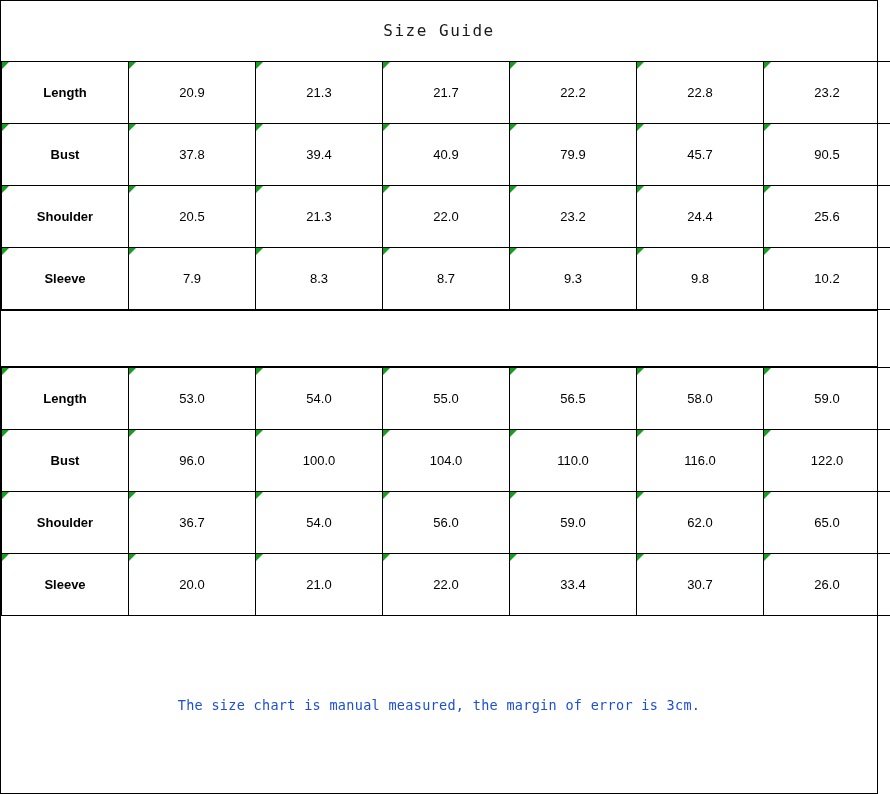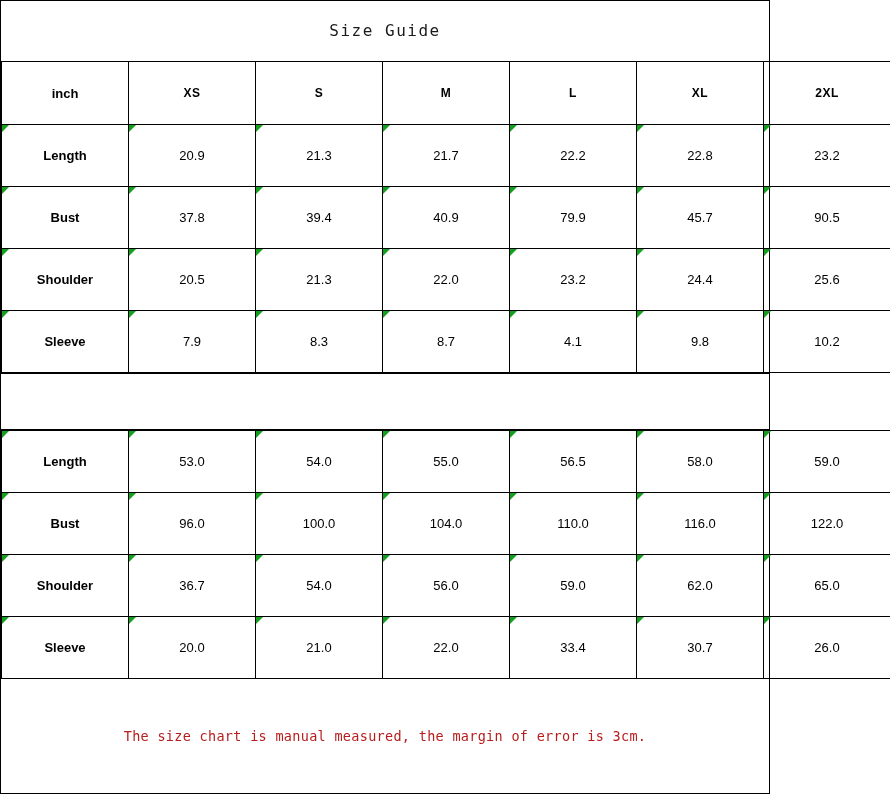--- a/index.html
+++ b/index.html
@@ -9,21 +9,21 @@
   }
   body {
     width: 890px;
     height: 794px;
     font-family: "Liberation Sans", sans-serif;
     color: #000000;
     overflow: hidden;
   }
   .page {
     position: relative;
-    width: 770px;
+    width: 878px;
     height: 794px;
     box-sizing: border-box;
     border: 1px solid #000000;
     display: flex;
     flex-direction: column;
   }
   .title {
     height: 60px;
     line-height: 60px;
     text-align: center;
@@ -90,21 +90,21 @@
     background: #ffffff;
   }
   .footer-note {
     flex: 1 1 auto;
     display: flex;
     align-items: center;
     justify-content: center;
     font-family: "DejaVu Sans Mono", monospace;
     font-size: 13.5px;
     letter-spacing: 0.3px;
-    color: #b91c1c;
+    color: #1d4ed8;
     text-align: center;
   }
   .tbl-wrap { width: 100%; }
 </style>
 </head>
 <body>
 
 <div class="page">
 
   <div class="title">Size Guide</div>
@@ -114,29 +114,20 @@
       <colgroup>
         <col class="label-col">
         <col class="size-col">
           <col class="size-col">
           <col class="size-col">
         <col class="size-col">
           <col class="size-col">
           <col class="size-col">
       </colgroup>
       <tbody>
-        <tr class="header-row">
-          <th class="corner">inch</th>
-          <th class="col-head">XS</th>
-          <th class="col-head">S</th>
-          <th class="col-head">M</th>
-          <th class="col-head">L</th>
-          <th class="col-head">XL</th>
-          <th class="col-head">2XL</th>
-        </tr>
         <tr>
           <th class="row-head">Length</th>
           <td class="data-cell">20.9</td>
           <td class="data-cell">21.3</td>
           <td class="data-cell">21.7</td>
           <td class="data-cell">22.2</td>
           <td class="data-cell">22.8</td>
           <td class="data-cell">23.2</td>
         </tr>
         <tr>
@@ -155,21 +146,21 @@
           <td class="data-cell">22.0</td>
           <td class="data-cell">23.2</td>
           <td class="data-cell">24.4</td>
           <td class="data-cell">25.6</td>
         </tr>
         <tr>
           <th class="row-head">Sleeve</th>
           <td class="data-cell">7.9</td>
           <td class="data-cell">8.3</td>
           <td class="data-cell">8.7</td>
-          <td class="data-cell">4.1</td>
+          <td class="data-cell">9.3</td>
           <td class="data-cell">9.8</td>
           <td class="data-cell">10.2</td>
         </tr>
       </tbody>
     </table>
   </div>
 
   <div class="spacer-band"></div>
 
   <div class="tbl-wrap">

